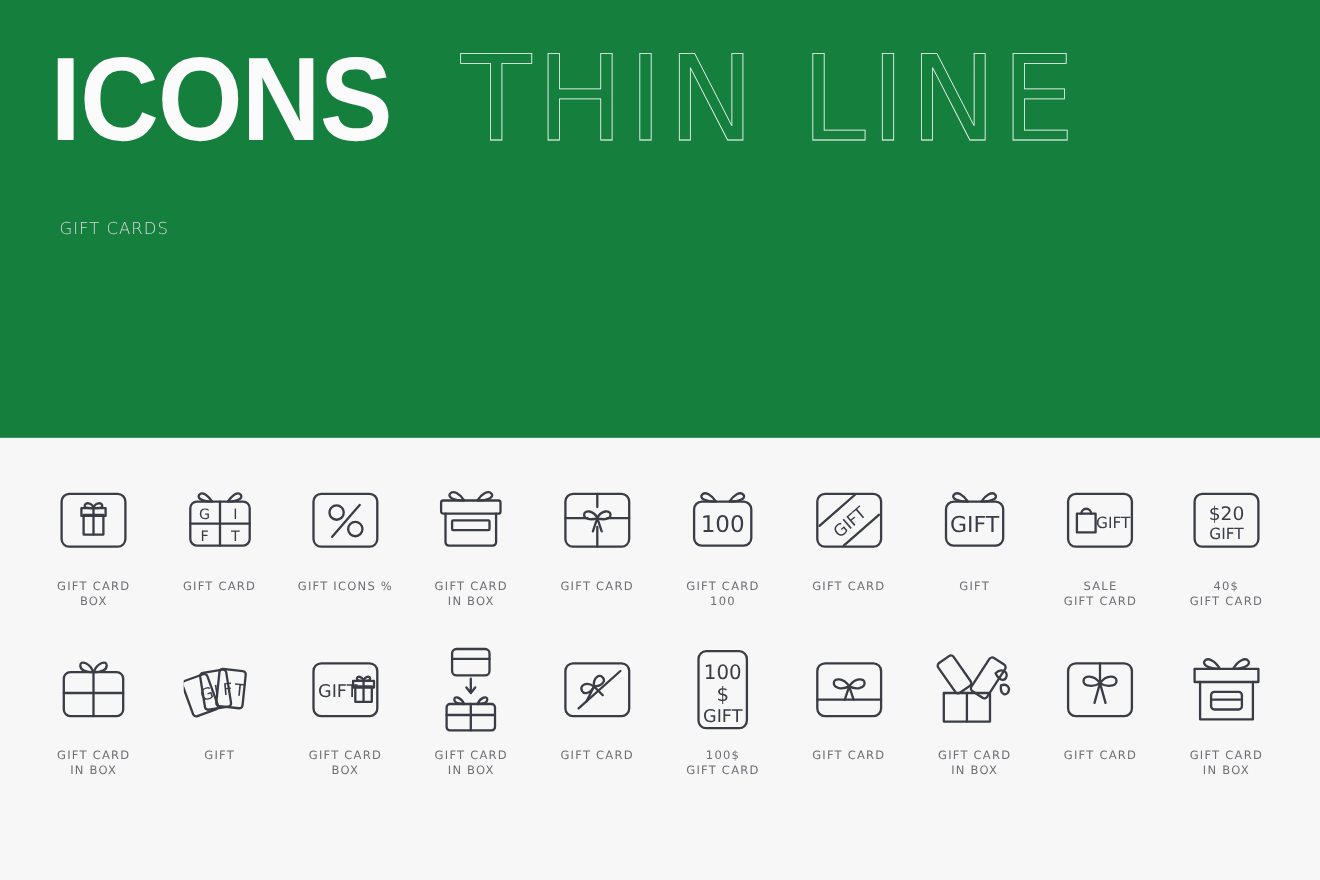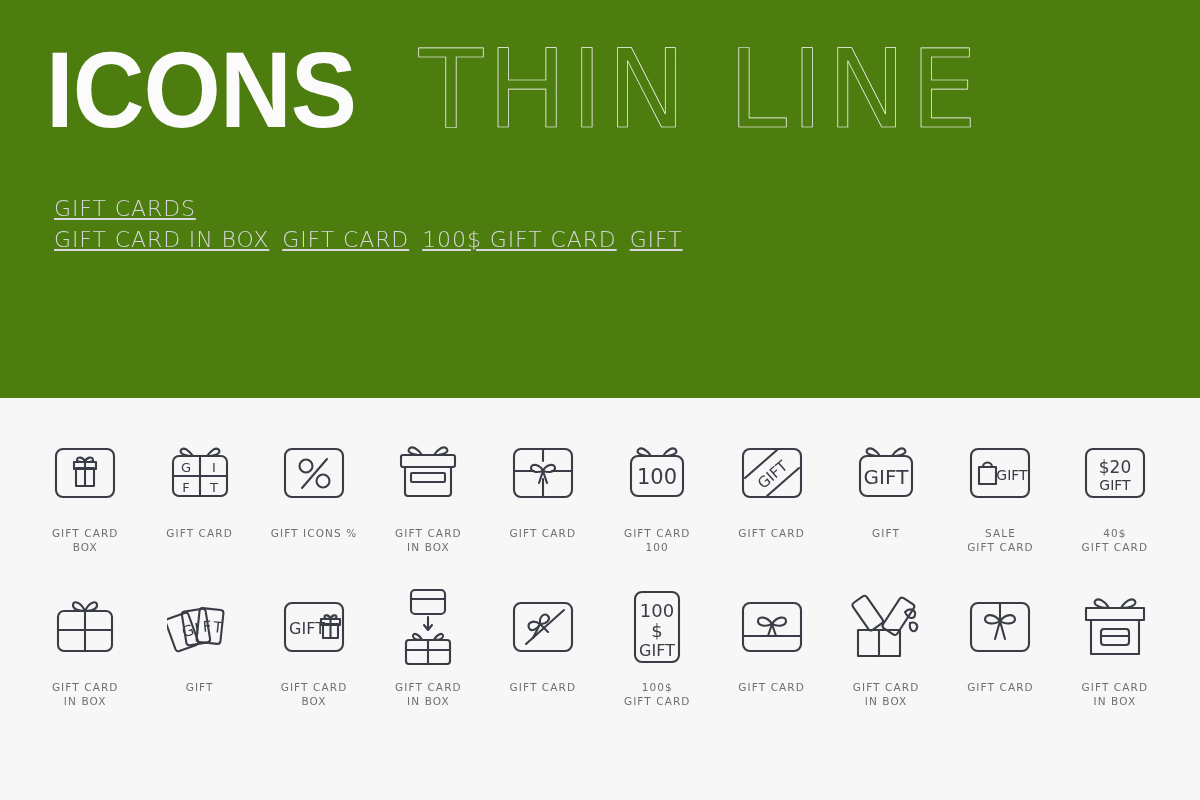--- a/index.html
+++ b/index.html
@@ -4,21 +4,21 @@
 <style>
   html,body{margin:0;padding:0;}
   body{
     width:1200px;height:800px;
     background:#F7F7F7;
     font-family:"Liberation Sans", sans-serif;
     overflow:hidden;
   }
   #hero{
     width:1200px;height:484px;
-    background:#4d7c0f;
+    background:#15803d;
     position:relative;
     box-sizing:border-box;
   }
   #hero-title{
     position:absolute;
     left:46px; top:36px;
     white-space:nowrap;
     line-height:1;
   }
   #hero-title .word-bold{
@@ -43,27 +43,26 @@
     color:transparent;
     font-family:"DejaVu Sans", sans-serif;
     font-weight:400;
   }
   #hero-sub{
     position:absolute;
     left:54px; top:193px;
     color:#D7D8DE;
   }
   #hero-sub .sub-line{
-    font-size:22px;
+    font-size:15px;
     letter-spacing:0.9px;
     line-height:31px;
     white-space:nowrap;
     font-weight:300;
     font-family:"DejaVu Sans", sans-serif;
-    text-decoration:underline;
   }
   #hero-sub .sub-line .seg{ margin-right:13px; }
 
   #grid{
     position:absolute;
     top:398px; left:0;
     width:1200px;height:402px;
     background:#F7F7F7;
   }
   .row{
@@ -100,23 +99,20 @@
 </style>
 </head>
 <body>
 
 <div id="hero">
   <div id="hero-title">
     <span class="word-bold">ICONS</span><span class="word-thin">THIN LINE</span>
   </div>
   <div id="hero-sub">
     <div class="sub-line">GIFT CARDS</div>
-    <div class="sub-line">
-      <span class="seg">GIFT CARD IN BOX</span><span class="seg">GIFT CARD</span><span class="seg">100$ GIFT CARD</span><span class="seg">GIFT</span>
-    </div>
   </div>
 </div>
 
 <div id="grid">
 
   <div class="row" id="row1">
 
     <div class="cell">
       <div class="icon-wrap">
         <svg width="62" height="54" viewBox="0 0 62 54" fill="none" stroke="#3A3C46" stroke-width="2.1" stroke-linecap="round" stroke-linejoin="round">

